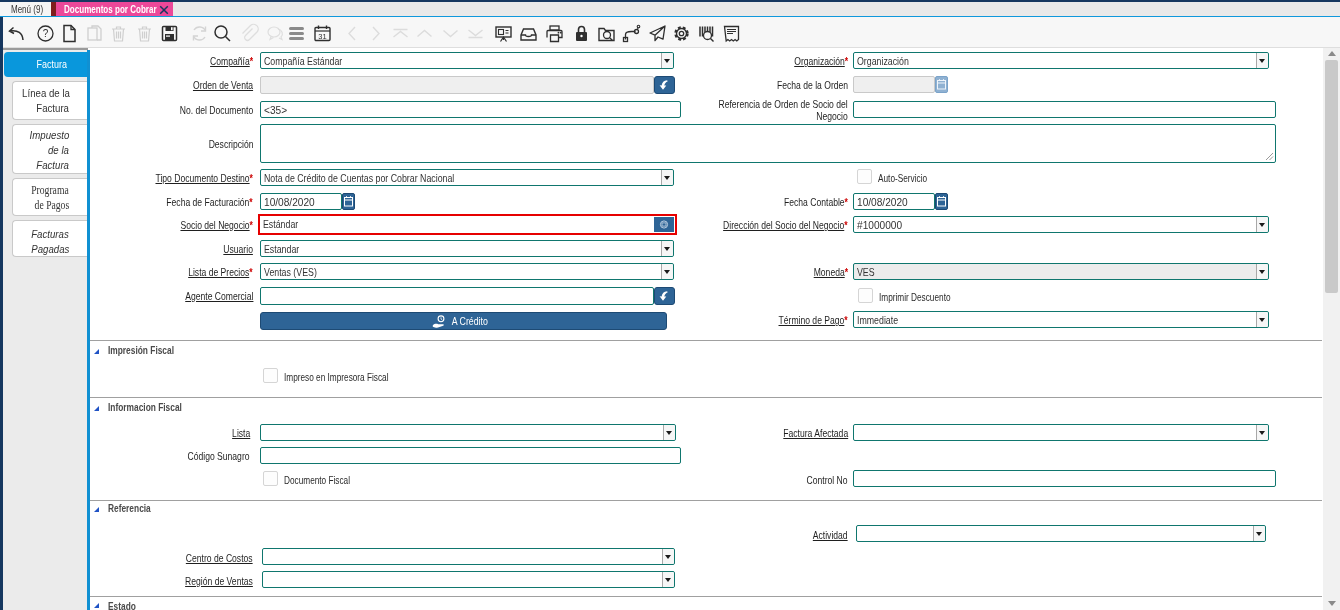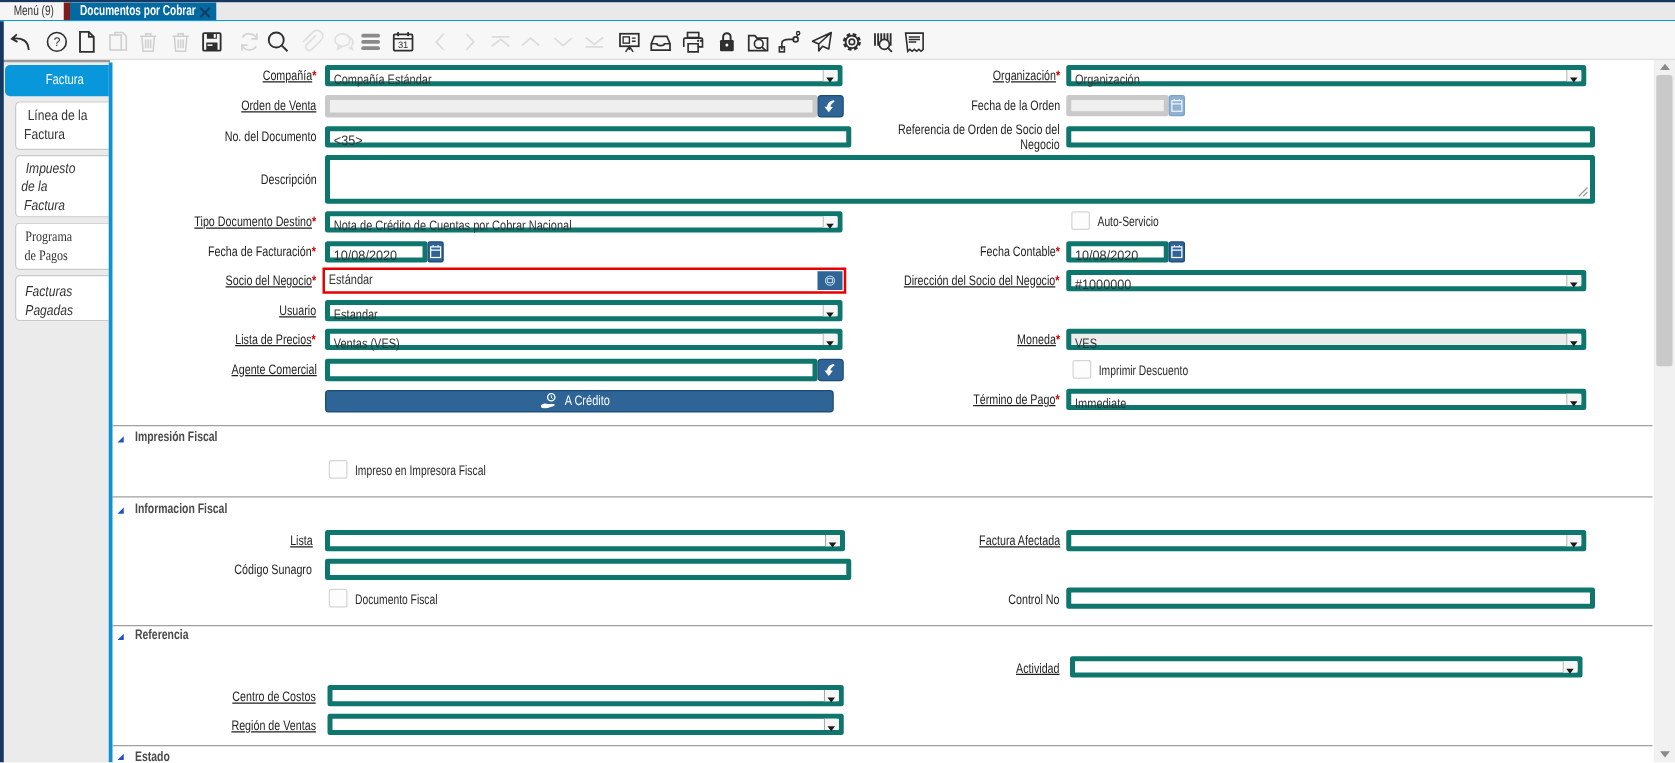--- a/index.html
+++ b/index.html
@@ -9,51 +9,51 @@
 .abs { position:absolute; }
 
 .tl { display:inline-block; transform:scaleX(0.8); transform-origin:0 50%; white-space:nowrap; }
 .tn { display:inline-block; transform:scaleX(0.92); transform-origin:0 50%; white-space:nowrap; }
 .tr { display:inline-block; transform:scaleX(0.84); transform-origin:100% 50%; white-space:nowrap; }
 
 .lbl { position:absolute; font-size:11px; color:#1f1f1f; text-align:right; white-space:nowrap; line-height:12px; transform:scaleX(0.78); transform-origin:100% 50%; }
 .lbl u { text-underline-offset:1px; }
 .ast { color:#cc0000; text-decoration:none; font-weight:bold; }
 
-.fld { position:absolute; height:17px; border:4px solid #0f766e; background:#fff; border-radius:2px; }
+.fld { position:absolute; height:17px; border:1px solid #0f766e; background:#fff; border-radius:2px; }
 .ftx { position:absolute; left:3px; top:2px; font-size:11px; color:#333; line-height:13px; }
 .arr { position:absolute; right:0; top:0; bottom:0; width:12px; background:#f6f6f6; border-left:1px solid #a8a8a8; border-radius:0 2px 2px 0; }
 .arr:after { content:""; position:absolute; left:2px; top:6px; width:0; height:0;
   border-left:3.5px solid transparent; border-right:3.5px solid transparent; border-top:4.5px solid #1a1a1a; }
 .dis { background:#efefef; border-color:#c9c9c9; }
 
 .bbtn { position:absolute; width:21px; height:18px; background:#2e6496; border:1px solid #1d4a74; border-radius:3px; }
 .cbtn { position:absolute; width:13px; height:17px; background:#2e6496; border:1px solid #1d4a74; border-radius:2px; }
 .cbtn.light { background:#8fb1d2; border-color:#7ba3c9; }
 
 .chk { position:absolute; width:15px; height:15px; background:#fdfdfd; border:1px solid #d5d5d5; border-radius:2px; }
 .chklbl { position:absolute; font-size:11px; color:#2a2a2a; white-space:nowrap; transform:scaleX(0.75); transform-origin:0 50%; }
 
 .secline { position:absolute; left:90px; right:18px; height:1px; background:#a0a0a0; }
 .sectri { position:absolute; width:0; height:0; border-bottom:5px solid #2053c5; border-left:5px solid transparent; }
 .sechdr { position:absolute; font-size:11px; font-weight:bold; color:#4a4a4a; white-space:nowrap; transform:scaleX(0.76); transform-origin:0 50%; }
 
-.vtab { position:absolute; left:12px; width:75px; background:#fff; border:1px solid #c9c9c9; border-right:none; border-radius:4px 0 0 4px; color:#333; font-size:11.5px; padding-right:18px; line-height:15px; }
+.vtab { position:absolute; left:12px; width:75px; background:#fff; border:1px solid #c9c9c9; border-right:none; border-radius:4px 0 0 4px; color:#333; font-size:11.5px; text-align:right; padding-right:18px; line-height:15px; }
 
 .ic { position:absolute; top:23px; width:21px; height:21px; }
 </style>
 </head>
 <body>
 <div id="page">
 
   <div class="abs" style="left:0;top:0;width:1340px;height:2px;background:#16375f;"></div>
 
   <div class="abs" style="left:0;top:2px;width:1340px;height:15px;background:#e9e9e9;"></div>
   <div class="abs" style="left:0;top:2px;width:57px;height:15px;background:#f5f5f5;border-right:6px solid #7f1d1d;color:#333;font-size:11px;text-align:center;line-height:15px;padding-left:3px;"><span class="tl" style="transform:scaleX(0.73);transform-origin:50% 50%;">Menú (9)</span></div>
-  <div class="abs" style="left:56px;top:2px;width:117px;height:15px;background:#0369a1;color:#fff;font-size:11.5px;font-weight:bold;line-height:15px;"><span class="tl" style="margin-left:8px;font-size:11.5px;transform:scaleX(0.70);">Documentos por Cobrar</span>
+  <div class="abs" style="left:56px;top:2px;width:117px;height:15px;background:#ec4899;color:#fff;font-size:11.5px;font-weight:bold;line-height:15px;"><span class="tl" style="margin-left:8px;font-size:11.5px;transform:scaleX(0.70);">Documentos por Cobrar</span>
     <svg class="abs" style="right:4px;top:3px;" width="10" height="10" viewBox="0 0 10 10">
         <path d="M1.2 1.2 L8.8 8.8 M8.8 1.2 L1.2 8.8" stroke="#16375f" stroke-width="1.5"></path>
       </svg>
   </div>
   <div class="abs" style="left:0;top:15.5px;width:1340px;height:1.5px;background:#0f98dc;"></div>
 
   <div class="abs" style="left:0;top:17px;width:1340px;height:31px;background:#f7f7f7;border-bottom:1px solid #dedede;"></div>
   <div id="icons">
     <svg class="ic" style="left:6px;" viewBox="0 0 21 21">
         <path d="M7.5 4.5 L3.5 8 L8 10.5 M3.5 8 C12 6.5 16.5 10 17 17" fill="none" stroke="#2f2f2f" stroke-width="1.5"></path>

